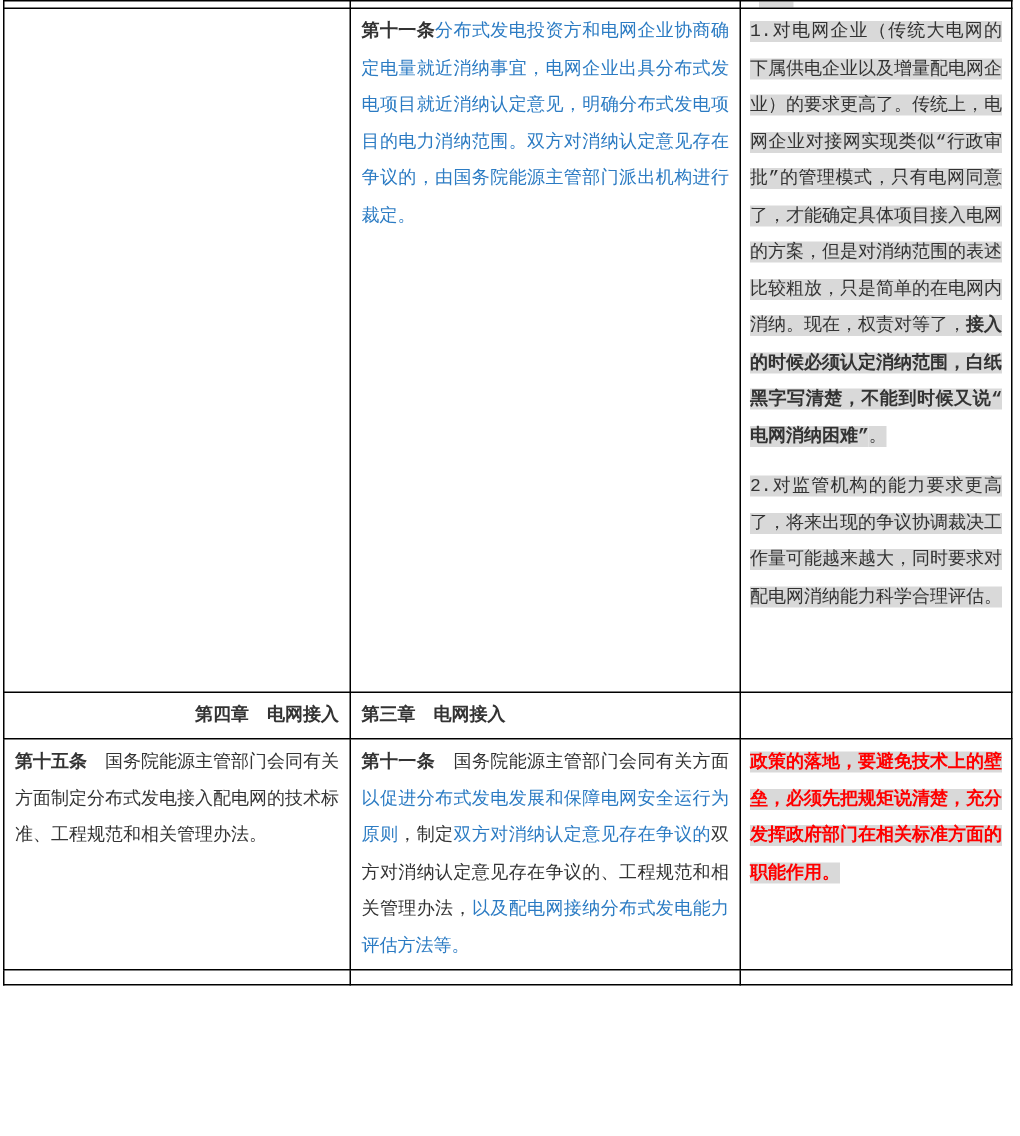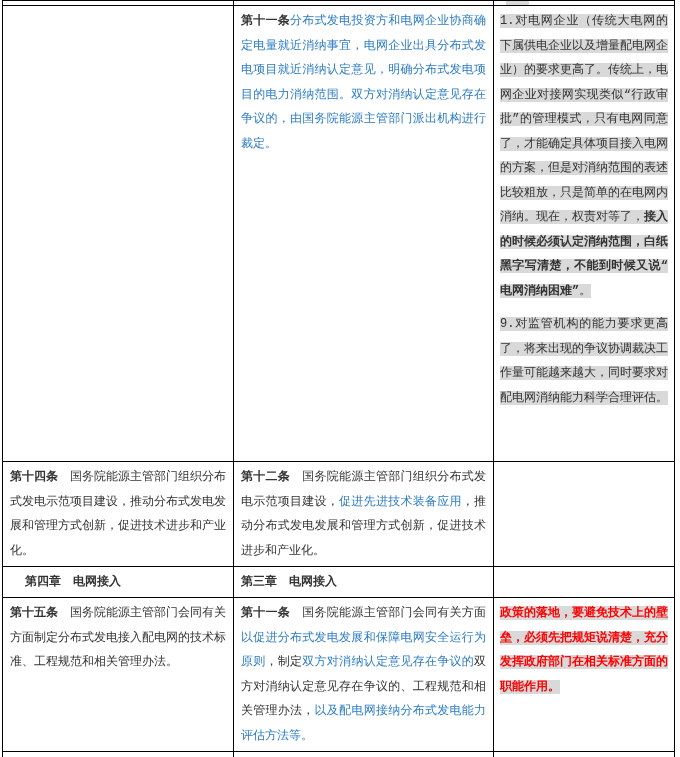--- a/index.html
+++ b/index.html
@@ -26,21 +26,21 @@
   tr.sliver1 td { height:5px; padding:0; }
   tr.r1 td { height:456px; }
   tr.r2 td { height:100px; }
   tr.r3 td { height:31px; line-height:24px; }
   tr.r4 td { height:149px; }
   tr.sliver2 td { height:10px; padding:0; }
   .b { font-weight:bold; }
   .blue { color:var(--blue, #2b7bc3); }
   .red { color:var(--red, #ff0000); font-weight:bold; }
   .hl { background:var(--hl, #d9d9d9); }
-  .center { text-align:left;padding-left:22px; }
+  .center { text-align:right;padding-left:22px; }
   .gap { margin-top:9px; }
   .hl-fragment {
     display:block; width:23px; height:4px; margin-left:12px; margin-top:0;
     background:var(--hl, #d9d9d9);
   }
 </style>
 </head>
 <body>
 
 <div class="page">
@@ -60,33 +60,24 @@
         </td>
       </tr>
 
       <tr class="r1">
         <td class="c1"></td>
         <td class="c2">
           <p><span class="b">第十一条</span><span class="blue">分布式发电投资方和电网企业协商确定电量就近消纳事宜，电网企业出具分布式发电项目就近消纳认定意见，明确分布式发电项目的电力消纳范围。双方对消纳认定意见存在争议的，由国务院能源主管部门派出机构进行裁定。</span></p>
         </td>
         <td class="c3">
           <p><span class="hl">1.对电网企业（传统大电网的下属供电企业以及增量配电网企业）的要求更高了。传统上，电网企业对接网实现类似“行政审批”的管理模式，只有电网同意了，才能确定具体项目接入电网的方案，但是对消纳范围的表述比较粗放，只是简单的在电网内消纳。现在，权责对等了，</span><span class="hl b">接入的时候必须认定消纳范围，白纸黑字写清楚，不能到时候又说“电网消纳困难”</span><span class="hl">。</span></p>
-          <p class="gap"><span class="hl">9.对监管机构的能力要求更高了，将来出现的争议协调裁决工作量可能越来越大，同时要求对配电网消纳能力科学合理评估。</span></p>
+          <p class="gap"><span class="hl">2.对监管机构的能力要求更高了，将来出现的争议协调裁决工作量可能越来越大，同时要求对配电网消纳能力科学合理评估。</span></p>
         </td>
       </tr>
 
-      <tr class="r2">
-        <td class="c1">
-          <p><span class="b">第十四条</span><span>　国务院能源主管部门组织分布式发电示范项目建设，推动分布式发电发展和管理方式创新，促进技术进步和产业化。</span></p>
-        </td>
-        <td class="c2">
-          <p><span class="b">第十二条</span><span>　国务院能源主管部门组织分布式发电示范项目建设，</span><span class="blue">促进先进技术装备应用</span><span>，推动分布式发电发展和管理方式创新，促进技术进步和产业化。</span></p>
-        </td>
-        <td class="c3"></td>
-      </tr>
 
       <tr class="r3">
         <td class="c1 center b">第四章　电网接入</td>
         <td class="c2 b">第三章　电网接入</td>
         <td class="c3"></td>
       </tr>
 
       <tr class="r4">
         <td class="c1">
           <p><span class="b">第十五条</span><span>　国务院能源主管部门会同有关方面制定分布式发电接入配电网的技术标准、工程规范和相关管理办法。</span></p>

